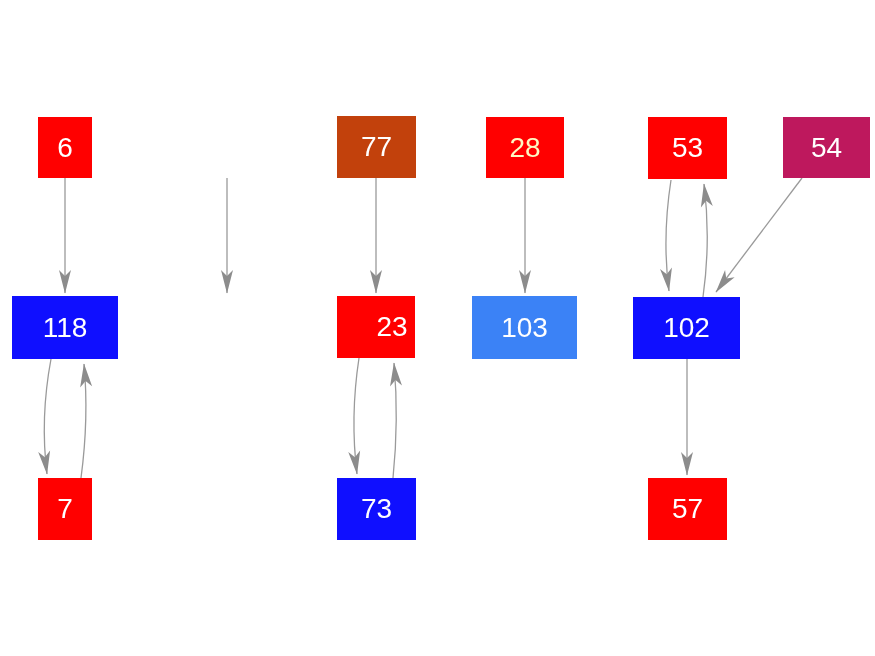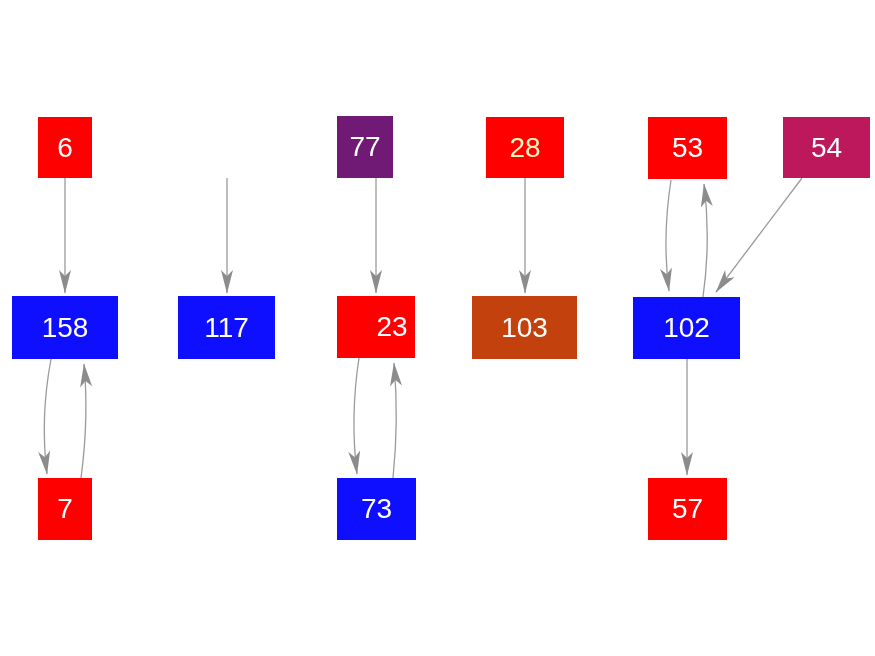--- a/index.html
+++ b/index.html
@@ -56,42 +56,39 @@
       <path d="M802,178 L716,292" fill="none" stroke="#9a9a9a" stroke-width="1.3" marker-end="url(#arrowhead)"></path>
       <path d="M51,359 Q40,418 47,474" fill="none" stroke="#9a9a9a" stroke-width="1.3" marker-end="url(#arrowhead)"></path>
       <path d="M81,478 Q89,418 84,364" fill="none" stroke="#9a9a9a" stroke-width="1.3" marker-end="url(#arrowhead)"></path>
       <path d="M359,358 Q350,417 357,474" fill="none" stroke="#9a9a9a" stroke-width="1.3" marker-end="url(#arrowhead)"></path>
       <path d="M393,478 Q399,420 394,363" fill="none" stroke="#9a9a9a" stroke-width="1.3" marker-end="url(#arrowhead)"></path>
       <path d="M687,359 L687,475" fill="none" stroke="#9a9a9a" stroke-width="1.3" marker-end="url(#arrowhead)"></path>
     </svg>
 <div class="node" style="left: 38px; top: 117px; width: 54px; height: 61px; background: rgb(255, 0, 0);">
       <span style="color: rgb(255, 255, 255);">6</span>
     </div>
-    <div class="node" style="left: 337px; top: 116px; width: 56px; height: 62px; background: #701a75; justify-content: center;">
+    <div class="node" style="left: 337px; top: 116px; width: 79px; height: 62px; background: #c2410c; justify-content: center;">
       <span style="color: rgb(255, 255, 255);">77</span>
     </div>
     <div class="node" style="left: 486px; top: 117px; width: 78px; height: 61px; background: rgb(255, 0, 0);">
       <span style="color: #fef9c3;">28</span>
     </div>
     <div class="node" style="left: 648px; top: 117px; width: 79px; height: 62px; background: rgb(255, 0, 0);">
       <span style="color: rgb(255, 255, 255);">53</span>
     </div>
     <div class="node" style="left: 783px; top: 117px; width: 87px; height: 61px; background: #be185d;">
       <span style="color: rgb(255, 255, 255);">54</span>
     </div>
     <div class="node" style="left: 12px; top: 296px; width: 106px; height: 63px; background: rgb(15, 15, 255);">
-      <span style="color: rgb(255, 255, 255);">158</span>
-    </div>
-    <div class="node" style="left: 178px; top: 296px; width: 97px; height: 63px; background: rgb(15, 15, 255);">
-      <span style="color: rgb(255, 255, 255);">117</span>
+      <span style="color: rgb(255, 255, 255);">118</span>
     </div>
     <div class="node" style="left: 337px; top: 296px; width: 78px; height: 62px; background: rgb(255, 0, 0); padding-left: 32px;">
       <span style="color: rgb(255, 255, 255);">23</span>
     </div>
-    <div class="node" style="left: 472px; top: 296px; width: 105px; height: 63px; background: #c2410c;">
+    <div class="node" style="left: 472px; top: 296px; width: 105px; height: 63px; background: #3b82f6;">
       <span style="color: rgb(255, 255, 255);">103</span>
     </div>
     <div class="node" style="left: 633px; top: 297px; width: 107px; height: 62px; background: rgb(15, 15, 255);">
       <span style="color: rgb(255, 255, 255); text-align: center;">102</span>
     </div>
     <div class="node" style="left: 38px; top: 478px; width: 54px; height: 62px; background: rgb(255, 0, 0);">
       <span style="color: rgb(255, 255, 255);">7</span>
     </div>
     <div class="node" style="left: 337px; top: 478px; width: 79px; height: 62px; background: rgb(15, 15, 255);">
       <span style="color: rgb(255, 255, 255);">73</span>

